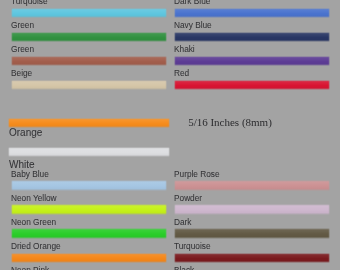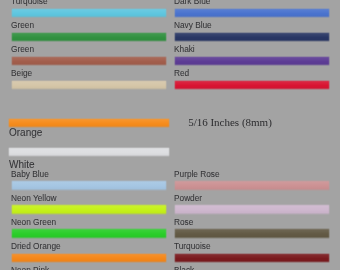--- a/index.html
+++ b/index.html
@@ -139,21 +139,21 @@
 
   <div class="swatch col-right" style="left:173.6px;top:170.75px">
     <div class="sw-label">Purple Rose</div>
     <div class="sw-bar" style="background: rgb(204, 145, 147);"></div>
   </div>
   <div class="swatch col-right" style="left:173.6px;top:194.85px">
     <div class="sw-label">Powder</div>
     <div class="sw-bar" style="background: rgb(206, 183, 206);"></div>
   </div>
   <div class="swatch col-right" style="left:173.6px;top:218.95px">
-    <div class="sw-label">Rose</div>
+    <div class="sw-label">Dark</div>
     <div class="sw-bar" style="background: rgb(98, 89, 68);"></div>
   </div>
   <div class="swatch col-right" style="left:173.6px;top:243.1px">
     <div class="sw-label">Turquoise</div>
     <div class="sw-bar" style="background: rgb(122, 26, 30);"></div>
   </div>
   <div class="swatch col-right" style="left:173.6px;top:267.25px">
     <div class="sw-label">Black</div>
   </div>
 

